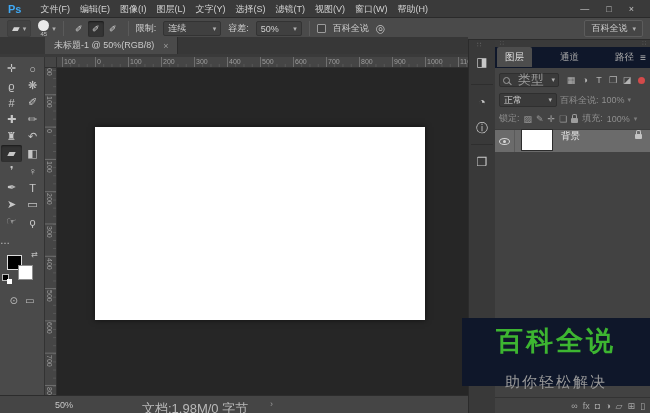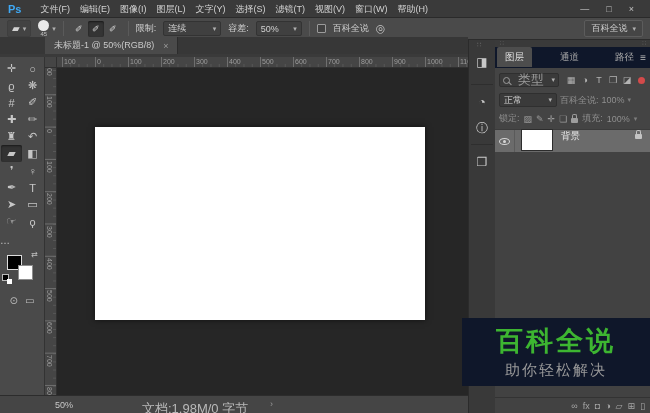--- a/index.html
+++ b/index.html
@@ -166,21 +166,21 @@
   .layer-lock { margin-right:9px; }
 
   .panel-footer { height:16px; border-top:1px solid #333; background:#424242; display:flex;
     justify-content:flex-end; align-items:center; gap:5px; padding:0 6px; }
   .foot-btn { font-size:9px; color:#a5a5a5; }
 
   
   .watermark { position:absolute; left:462px; top:318px; width:188px; height:68px; background:#0f172a;
     text-align:center; z-index:10; }
   .wm-title { font-size:27px; font-weight:bold; letter-spacing:3px; margin-top:5px; }
-  .wm-sub { font-size:15px; letter-spacing:2px; margin-top:2px; }
+  .wm-sub { font-size:15px; letter-spacing:2px; margin-top:14px; }
 </style>
 </head>
 <body>
 
 <div class="app">
 
   <header class="titlebar">
     <span class="logo">Ps</span>
     <nav class="menubar">
 

